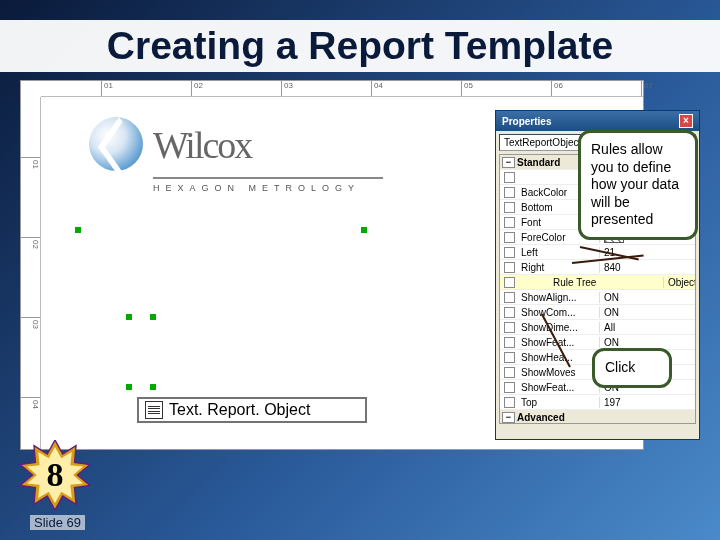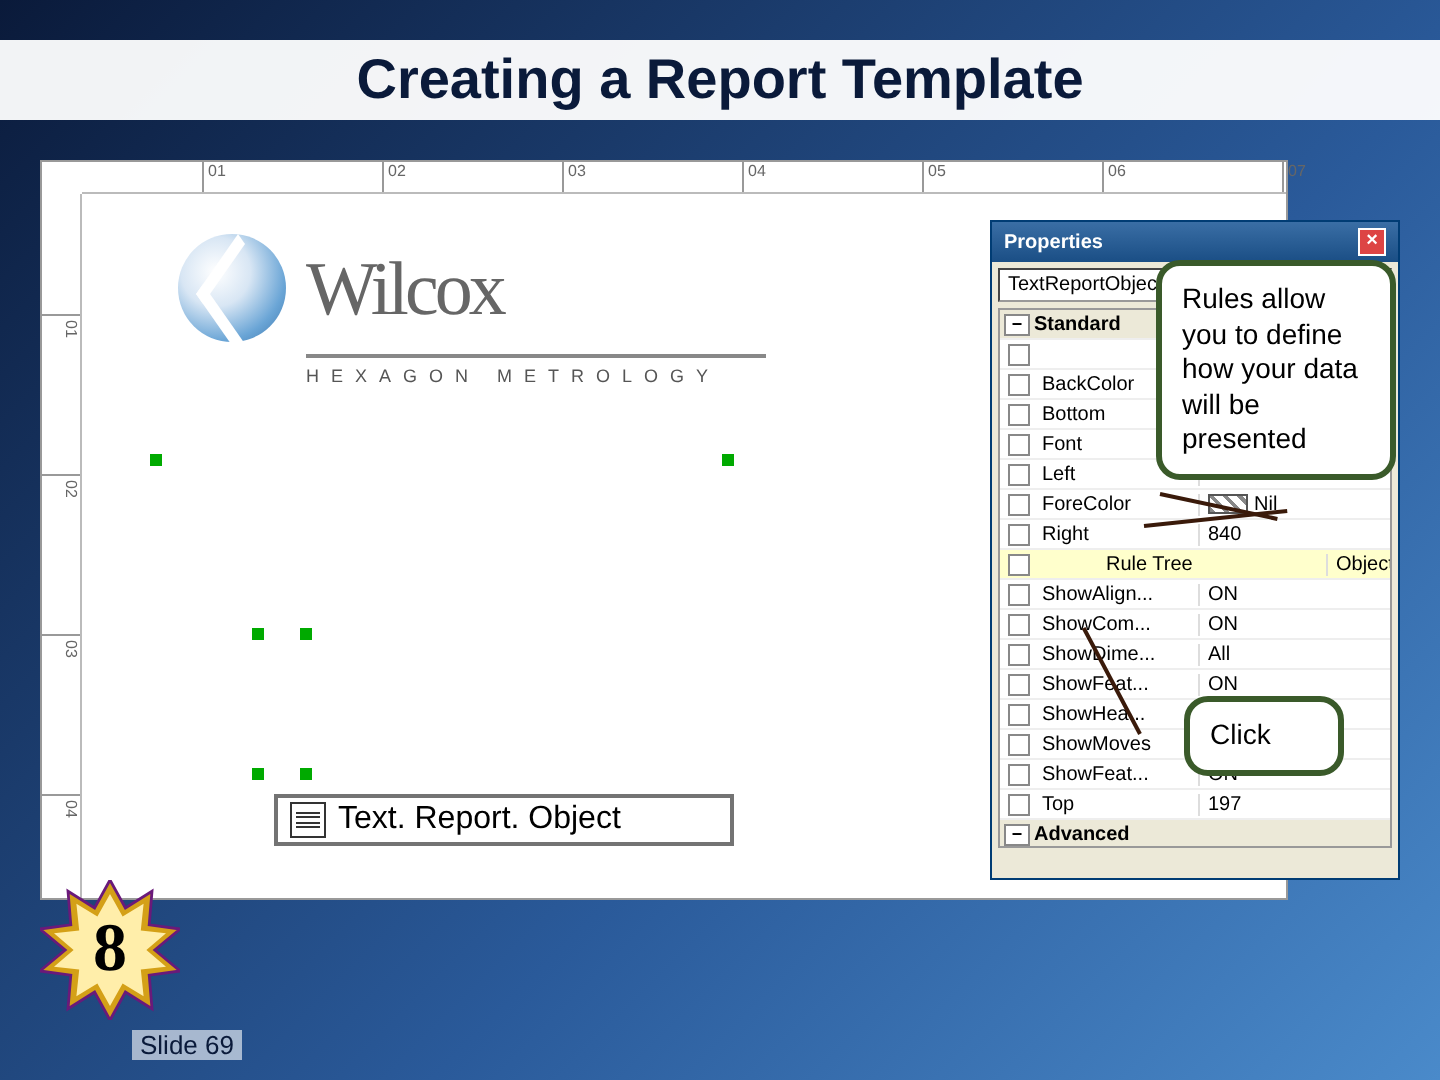--- a/index.html
+++ b/index.html
@@ -1,18 +1,18 @@
 <!DOCTYPE html>
 <html><head>
 <meta charset="utf-8">
 <style>
 *{box-sizing:border-box;margin:0;padding:0;}
 body{width:720px;height:540px;overflow:hidden;font-family:Arial,sans-serif;background:linear-gradient(135deg,#0a1a3a 0%,#1a3a6a 30%,#2a5a9a 60%,#4a8aca 100%);position:relative;}
 .slide{position:absolute;inset:0;}
-.title{position:absolute;top:20px;left:0;right:0;text-align:center;font-size:28px;font-weight:bold;color:#0a1a3a;background:rgba(255,255,255,0.95);padding:4px 0;}
+.title{position:absolute;top:20px;left:0;right:0;text-align:center;font-size:39px;font-weight:bold;color:#0a1a3a;background:rgba(255,255,255,0.95);padding:4px 0;}
 .canvas{position:absolute;top:80px;left:20px;width:624px;height:370px;background:#fff;border:1px solid #999;}
 .ruler-h{position:absolute;top:0;left:20px;right:0;height:16px;background:#fff;border-bottom:1px solid #bbb;}
 .ruler-tick{position:absolute;top:0;bottom:0;border-left:1px solid #999;font-size:8px;color:#666;padding-left:2px;}
 .ruler-v{position:absolute;top:16px;left:0;width:20px;bottom:0;background:#fff;border-right:1px solid #bbb;}
 .ruler-vtick{position:absolute;left:0;right:0;border-top:1px solid #999;font-size:8px;color:#666;writing-mode:vertical-rl;padding-top:2px;}
 .design-area{position:absolute;top:16px;left:20px;right:0;bottom:0;background:#fff;}
 .logo{position:absolute;top:16px;left:48px;width:260px;height:100px;}
 .logo-badge{position:absolute;top:4px;left:0;width:54px;height:54px;border-radius:50%;background:radial-gradient(circle at 35% 35%,#fff 0%,#d8e6f4 35%,#6aa5d6 70%,#3a72a8 100%);}
 .logo-badge::after{content:"";position:absolute;left:12px;top:12px;width:30px;height:30px;border-left:6px solid #fff;border-bottom:6px solid #fff;transform:rotate(45deg) skew(10deg,10deg);}
 .logo-text{position:absolute;left:64px;top:10px;font-family:Georgia,serif;font-size:38px;letter-spacing:-2px;color:#666;}
@@ -38,21 +38,21 @@
 .pval{flex:1;padding-left:4px;border-left:1px solid #ddd;overflow:hidden;white-space:nowrap;}
 .highlighted{background:#ffffcc;gap:32px;}
 .hatch{background:repeating-linear-gradient(45deg,#888 0 2px,transparent 2px 5px);}
 .callout{position:absolute;background:#fff;border:3px solid #3a5a2a;border-radius:12px;padding:8px 10px;font-size:14px;text-align:left;line-height:1.25;z-index:20;}
 .callout.c1{top:130px;right:22px;width:120px;}
 .callout.c2{top:348px;right:48px;width:80px;}
 .pointer-line{position:absolute;z-index:15;background:#3a1a0a;height:2px;transform-origin:left center;}
 .sunburst{position:absolute;left:20px;bottom:30px;width:70px;height:70px;z-index:25;}
 .sunburst svg{width:100%;height:100%;}
 .sunburst-num{position:absolute;inset:0;display:flex;align-items:center;justify-content:center;font-size:34px;font-weight:bold;font-family:"Times New Roman",serif;}
-.slidenum{position:absolute;left:30px;bottom:10px;font-size:13px;color:#0a1a3a;background:rgba(255,255,255,0.6);padding:0 4px;margin-left:36px;}
+.slidenum{position:absolute;left:30px;bottom:10px;font-size:13px;color:#0a1a3a;background:rgba(255,255,255,0.6);padding:0 4px;}
 </style>
 </head>
 <body>
 
 <div class="slide">
   <div class="title">Creating a Report Template</div>
 
   <div class="canvas">
     <div class="ruler-h">
       <div class="ruler-tick" style="left:60px">01</div>
@@ -128,27 +128,27 @@
             <div class="pname">Bottom</div>
             <div class="pval">1084</div>
           </div>
           <div class="prow">
             <div class="pcheck"></div>
             <div class="pname">Font</div>
             <div class="pval">Courier New</div>
           </div>
           <div class="prow">
             <div class="pcheck"></div>
+            <div class="pname">ForeColor</div>
+            <div class="pval"><span class="hatch" style="display: inline-block; width: 20px; height: 10px; border: 1px solid rgb(85, 85, 85); margin-right: 3px; vertical-align: middle;"></span>Nil</div>
+          </div>
+          <div class="prow">
+            <div class="pcheck"></div>
             <div class="pname">Left</div>
             <div class="pval">21</div>
-          </div>
-          <div class="prow">
-            <div class="pcheck"></div>
-            <div class="pname">ForeColor</div>
-            <div class="pval"><span class="hatch" style="display: inline-block; width: 20px; height: 10px; border: 1px solid rgb(85, 85, 85); margin-right: 3px; vertical-align: middle;"></span>Nil</div>
           </div>
           <div class="prow">
             <div class="pcheck"></div>
             <div class="pname">Right</div>
             <div class="pval">840</div>
           </div>
           <div class="prow highlighted">
             <div class="pcheck"></div>
             <div class="pname">Rule Tree</div>
             <div class="pval">Object</div>

